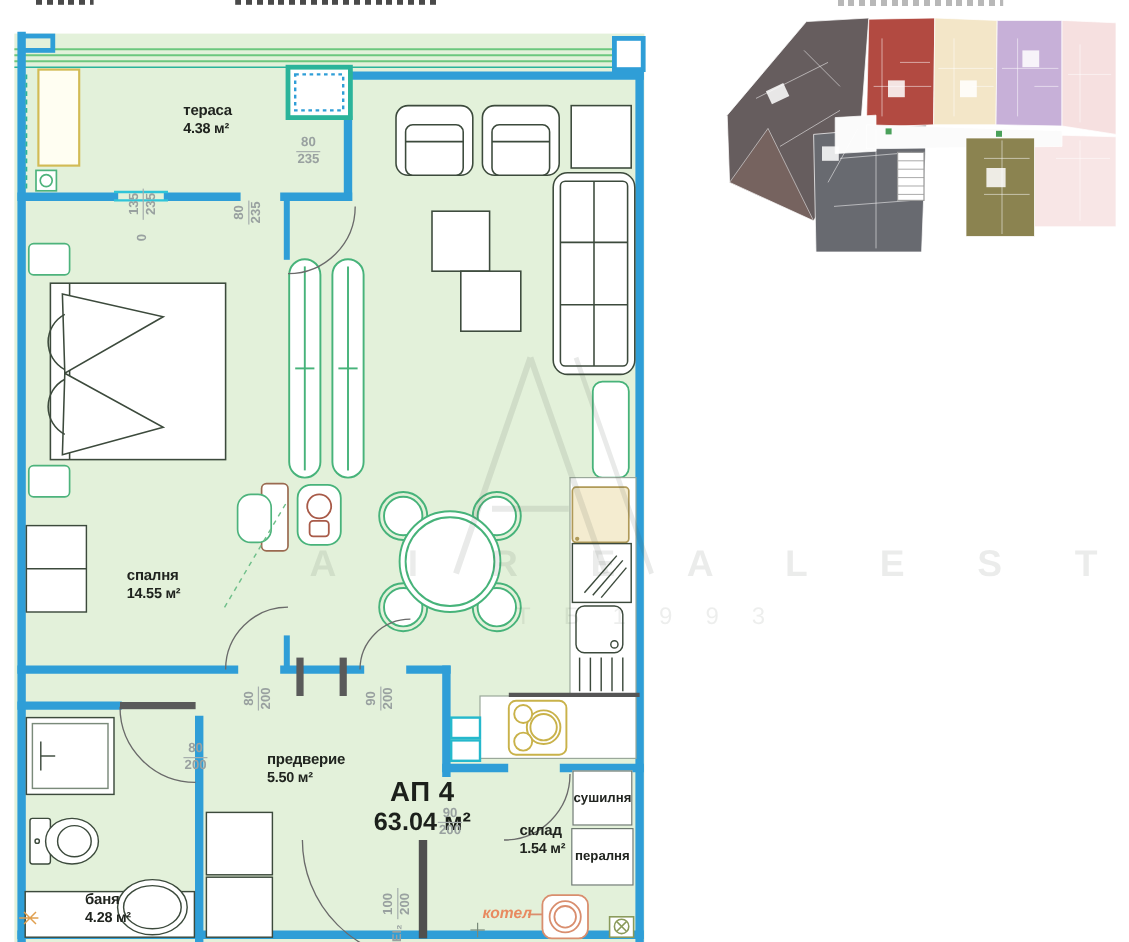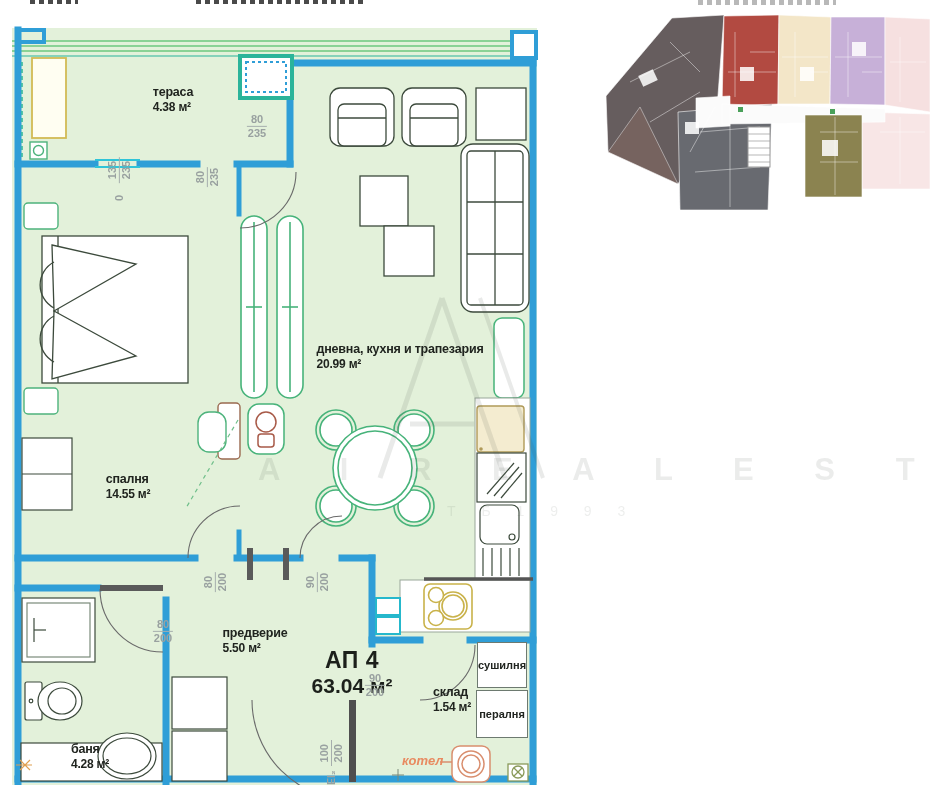--- a/index.html
+++ b/index.html
@@ -23,22 +23,22 @@
     font-size:11px;font-weight:700;}
   
   .appbox{position:absolute;background:#fff;border:1.5px solid #6d7a70;display:flex;
     align-items:center;justify-content:center;font-size:11px;font-weight:700;color:#20241f;}
   .boilerlbl{position:absolute;color:#e88a60;font-size:13px;font-weight:700;}
   .eidoor{position:absolute;transform:rotate(-90deg);transform-origin:left top;
     color:#99a1a0;font-size:10.5px;font-weight:700;display:flex;align-items:center;gap:4px;}
   
   .wm-letters{position:absolute;color:rgba(55,65,58,0.10);font-size:31px;font-weight:700;
     letter-spacing:26px;white-space:nowrap;}
-  .wm-sub{position:absolute;color:rgba(55,65,58,0.09);font-size:14px;font-weight:400;
-    letter-spacing:11px;white-space:nowrap;margin-left:17px;}
+  .wm-sub{position:absolute;color:rgba(55,65,58,0.09);font-size:20px;font-weight:400;
+    letter-spacing:11px;white-space:nowrap;}
   
   .cut{position:absolute;top:0;height:4px;
     background:repeating-linear-gradient(90deg,#4a4a4a 0 5px,transparent 5px 9px);}
   .cut.gray{background:repeating-linear-gradient(90deg,#b8b8b8 0 5px,transparent 5px 9px);height:5px;}
 </style>
 </head>
 <body>
 
 <div id="stage">
 
@@ -320,24 +320,20 @@
   </svg>
 
   <div class="rlabel" style="left:173px;top:100px;">
     <span>тераса</span>
     <span class="area">4.38 м²</span>
   </div>
   <div class="rlabel" style="left:128px;top:487px;">
     <span>спалня</span>
     <span class="area">14.55 м²</span>
   </div>
-  <div class="rlabel" style="left:400px;top:357px;">
-    <span>дневна, кухня и трапезария</span>
-    <span class="area">20.99 м²</span>
-  </div>
   <div class="rlabel" style="left:212px;top:641px;margin-left:43px;">
     <span>предверие</span>
     <span class="area">5.50 м²</span>
   </div>
   <div class="rlabel" style="left:90px;top:713px;margin-top:44px;">
     <span>баня</span>
     <span class="area">4.28 м²</span>
   </div>
   <div class="rlabel" style="left:452px;top:700px;">
     <span>склад</span>

